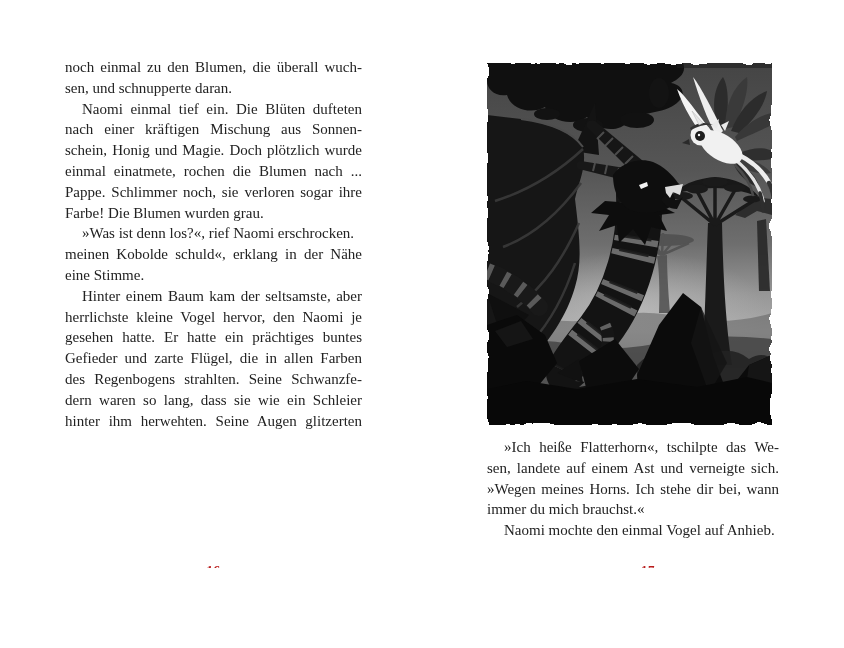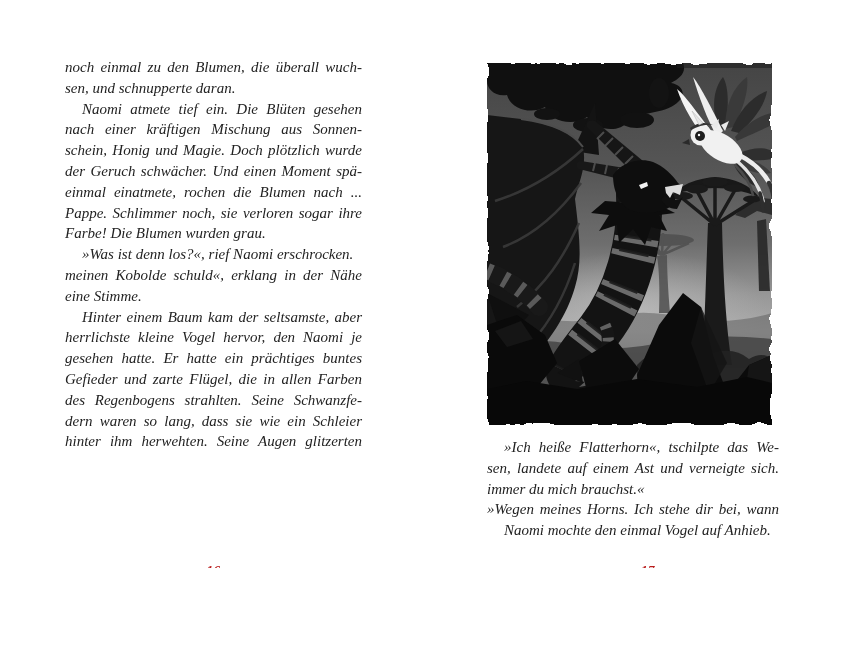--- a/index.html
+++ b/index.html
@@ -2,21 +2,21 @@
 <html><head>
 <meta charset="utf-8">
 <style>
   html,body{margin:0;padding:0;}
   body{
     width:844px;height:648px;background:#ffffff;
     font-family:"Liberation Serif","DejaVu Serif",serif;
     color:#1f1f1f;
     -webkit-font-smoothing:antialiased;
   }
-  .spread{position:relative;width:844px;height:568px;background:#ffffff;overflow:hidden;font-style:italic;}
+  .spread{position:relative;width:844px;height:568px;background:#ffffff;overflow:hidden;}
 
   .textblock{position:absolute;font-size:15px;line-height:20.8px;color:#222;}
   .textblock-left{left:65px;top:57px;width:297px;}
   .textblock-right{left:487px;top:437px;width:292px;}
 
   .line{text-align:justify;text-align-last:justify;text-justify:inter-word;white-space:normal;}
   .line.end{text-align-last:left;}
   .line.indent{text-indent:17px;}
 
   .pagenum{
@@ -30,24 +30,23 @@
   .illustration svg{display:block;width:285px;height:362px;}
 </style>
 </head>
 <body>
 
 <div class="spread">
 
   <div class="textblock textblock-left">
       <div class="line">noch einmal zu den Blumen, die überall wuch-</div>
       <div class="line end">sen, und schnupperte daran.</div>
-      <div class="line indent">Naomi atmete tief ein. Die Blüten gesehen</div>
+      <div class="line indent">Naomi einmal tief ein. Die Blüten dufteten</div>
       <div class="line">nach einer kräftigen Mischung aus Sonnen-</div>
       <div class="line">schein, Honig und Magie. Doch plötzlich wurde</div>
-      <div class="line">der Geruch schwächer. Und einen Moment spä-</div>
       <div class="line">einmal einatmete, rochen die Blumen nach ...</div>
       <div class="line">Pappe. Schlimmer noch, sie verloren sogar ihre</div>
       <div class="line end">Farbe! Die Blumen wurden grau.</div>
       <div class="line indent end">»Was ist denn los?«, rief Naomi erschrocken.</div>
       <div class="line">meinen Kobolde schuld«, erklang in der Nähe</div>
       <div class="line end">eine Stimme.</div>
       <div class="line indent">Hinter einem Baum kam der seltsamste, aber</div>
       <div class="line">herrlichste kleine Vogel hervor, den Naomi je</div>
       <div class="line">gesehen hatte. Er hatte ein prächtiges buntes</div>
       <div class="line">Gefieder und zarte Flügel, die in allen Farben</div>
@@ -200,19 +199,19 @@
         <path d="M0,326 L40,318 L90,326 L150,316 L210,324 L260,314 L285,320 L285,362 L0,362 Z" fill="#080808"></path>
       </g>
 
       <rect x="-9" y="-9" width="303" height="380" fill="none" stroke="#ffffff" stroke-width="18" filter="url(#rough)"></rect>
     </svg>
   </div>
 
   <div class="textblock textblock-right">
       <div class="line indent">»Ich heiße Flatterhorn«, tschilpte das We-</div>
       <div class="line">sen, landete auf einem Ast und verneigte sich.</div>
+      <div class="line">»Wegen meines Horns. Ich stehe dir bei, wann</div>
       <div class="line end">immer du mich brauchst.«</div>
-      <div class="line">»Wegen meines Horns. Ich stehe dir bei, wann</div>
       <div class="line indent end">Naomi mochte den einmal Vogel auf Anhieb.</div>
     </div>
   <div class="pagenum pagenum-right">17</div>
 
 </div>
 
 </body></html>

